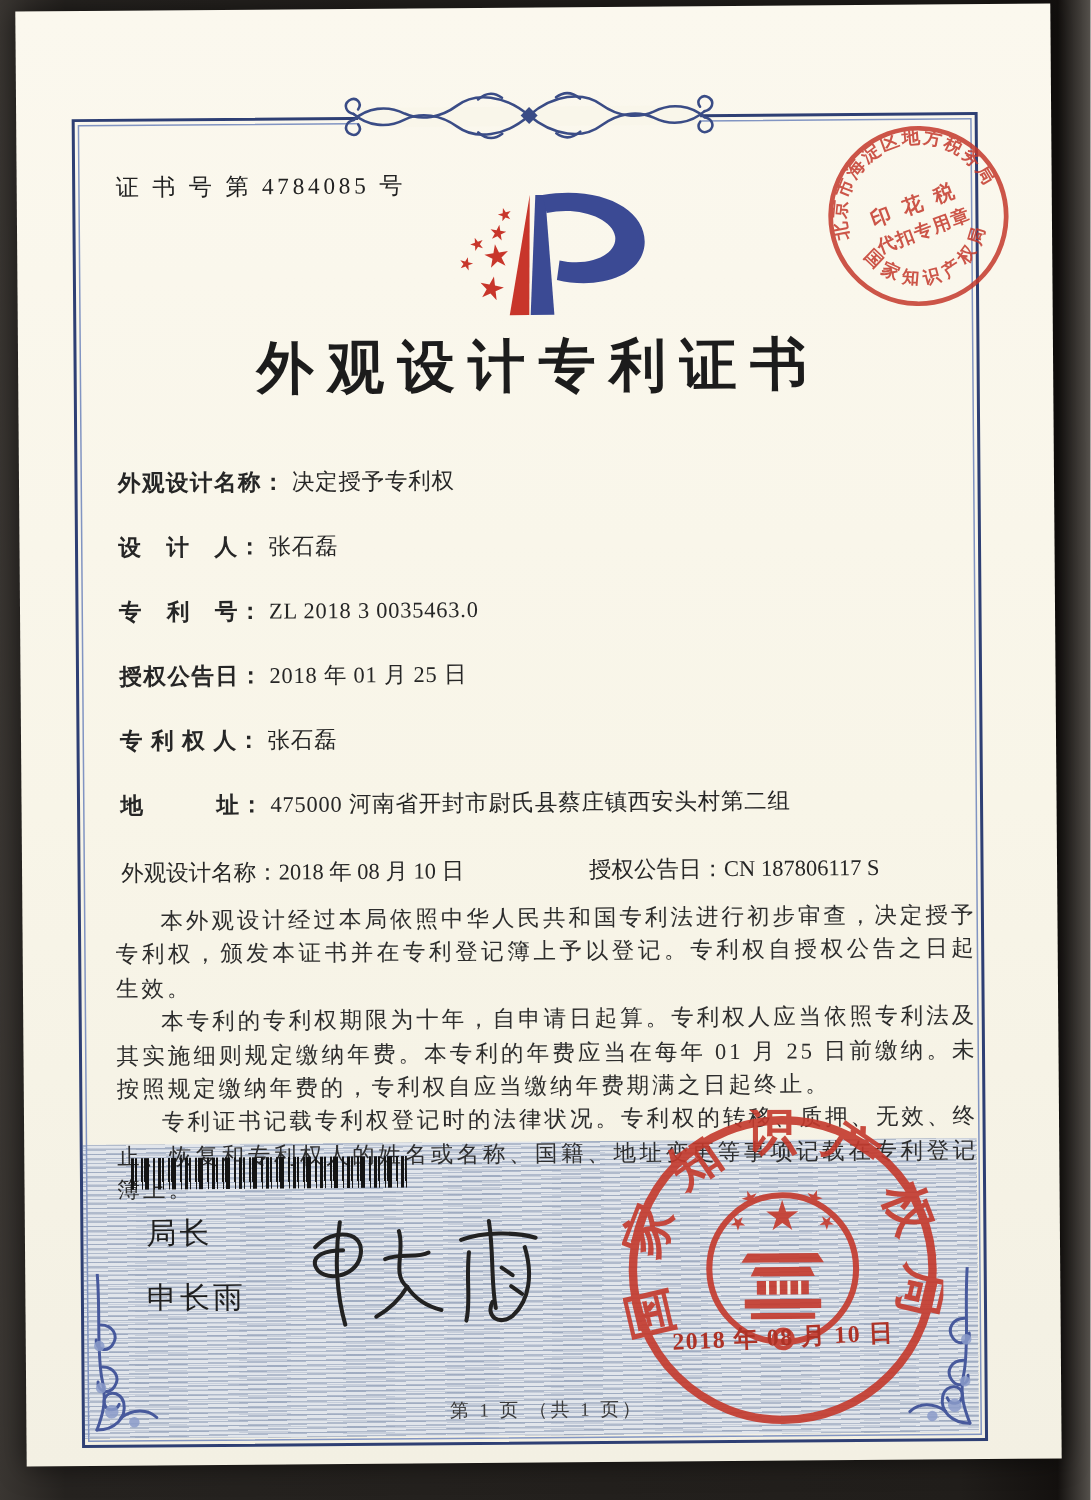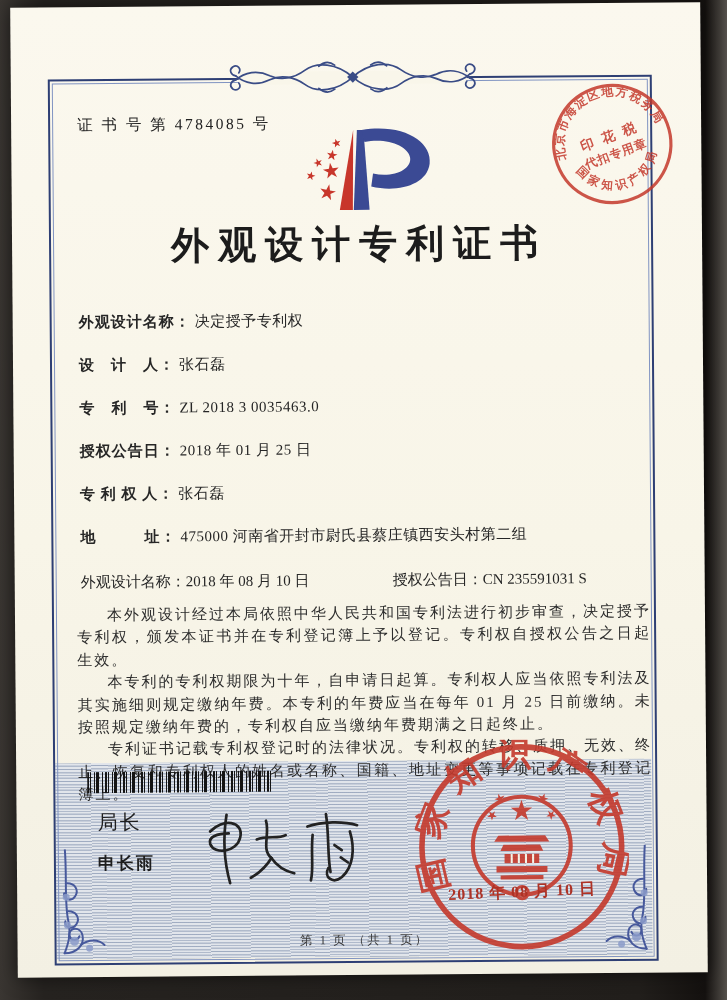--- a/index.html
+++ b/index.html
@@ -53,21 +53,21 @@
   .barcode{
     position:absolute;left:71px;top:765px;width:184px;height:21px;
     background:repeating-linear-gradient(90deg,
       #141414 0 2px, transparent 2px 3px,
       #141414 3px 4px, transparent 4px 7px,
       #141414 7px 8px, transparent 8px 9px,
       #141414 9px 12px, transparent 12px 15px,
       #141414 15px 16px, transparent 16px 18px);
   }
   .signer-title{position:absolute;left:81px;top:802px;font-size:20px;letter-spacing:2px;color:#1e1e1e;}
-  .signer-name{position:absolute;left:81px;top:845px;font-size:17px;letter-spacing:2px;color:#1e1e1e;font-weight:bold;}
+  .signer-name{position:absolute;left:81px;top:845px;font-size:20px;letter-spacing:2px;color:#1e1e1e;}
   .signature{position:absolute;left:181px;top:798px;width:176px;height:94px;}
   .main-seal{position:absolute;left:398px;top:736px;width:214px;height:214px;opacity:.9;}
   .seal-date{
     position:absolute;left:398px;top:878px;width:214px;text-align:center;
     font-size:16px;font-weight:bold;color:#ad3226;letter-spacing:1px;transform:rotate(-2deg);
   }
   .footer{
     position:absolute;left:40px;top:927px;width:614px;text-align:center;
     font-size:12.5px;letter-spacing:2px;color:#3a3a3a;
   }
@@ -196,21 +196,21 @@
     <div class="field-row">
       <span class="lbl">专 利 权 人：</span><span class="val">张石磊</span>
     </div>
     <div class="field-row">
       <span class="lbl">地　　　址：</span><span class="val">475000 河南省开封市尉氏县蔡庄镇西安头村第二组</span>
     </div>
   </div>
 
   <div class="grant-row">
     <span><span class="lbl">外观设计名称：</span><span class="val">2018 年 08 月 10 日</span></span>
-    <span class="grant-col2"><span class="lbl">授权公告日：</span><span class="val">CN 235591031 S</span></span>
+    <span class="grant-col2"><span class="lbl">授权公告日：</span><span class="val">CN 187806117 S</span></span>
   </div>
 
   <div class="paragraphs">
     <p>本外观设计经过本局依照中华人民共和国专利法进行初步审查，决定授予专利权，颁发本证书并在专利登记簿上予以登记。专利权自授权公告之日起生效。</p>
     <p>本专利的专利权期限为十年，自申请日起算。专利权人应当依照专利法及其实施细则规定缴纳年费。本专利的年费应当在每年 01 月 25 日前缴纳。未按照规定缴纳年费的，专利权自应当缴纳年费期满之日起终止。</p>
     <p>专利证书记载专利权登记时的法律状况。专利权的转移、质押、无效、终止、恢复和专利权人的姓名或名称、国籍、地址变更等事项记载在专利登记簿上。</p>
   </div>
 
   <div class="barcode"></div>
 

